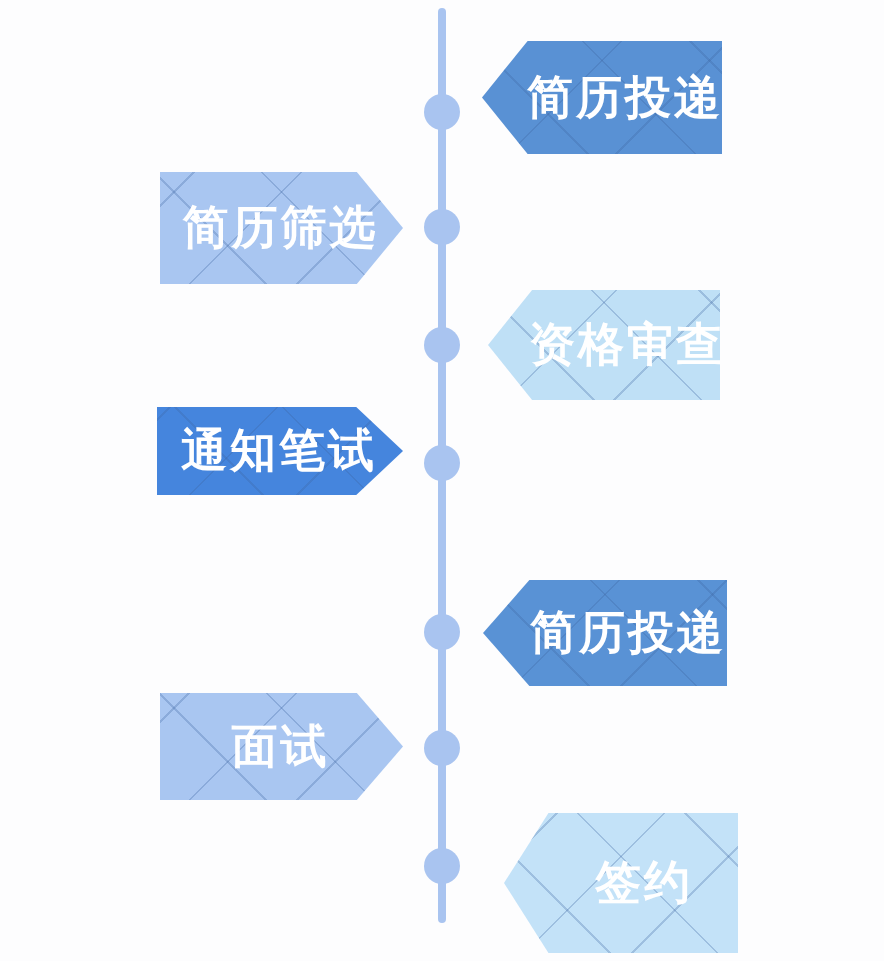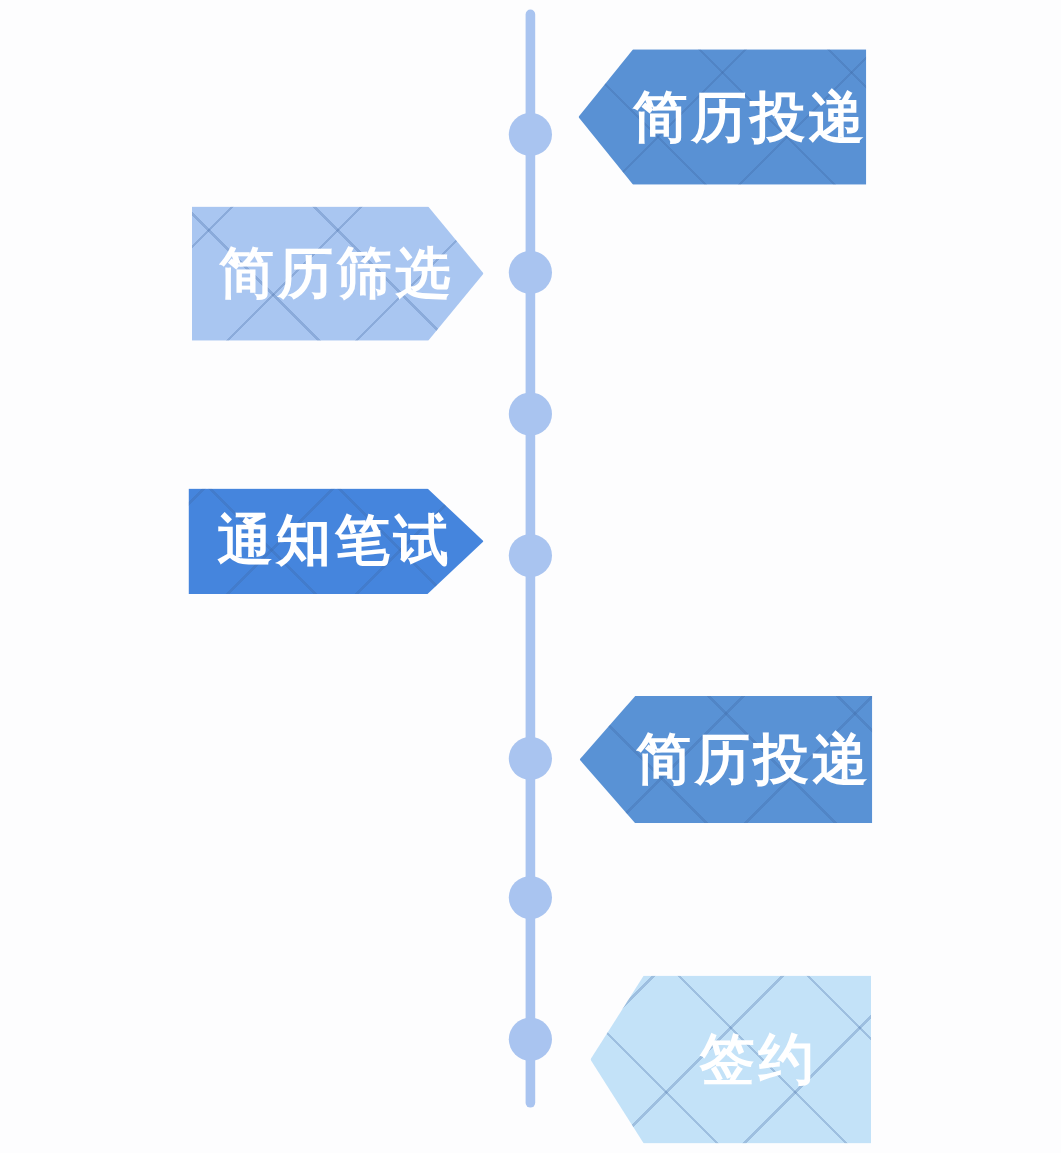--- a/index.html
+++ b/index.html
@@ -65,21 +65,21 @@
     clip-path: polygon(0 0, 81% 0, 100% 50%, 81% 100%, 0 100%, 0 0);
     padding-right: 46px;
   }
 
   .b1 { left: 482px; top: 41px;  width: 240px; height: 113px; }
   .b2 { left: 160px; top: 172px; width: 243px; height: 112px; }
   .b3 { left: 488px; top: 290px; width: 232px; height: 110px; }
   .b4 { left: 157px; top: 407px; width: 246px; height: 88px; }
   .b5 { left: 483px; top: 580px; width: 244px; height: 106px; }
   .b6 { left: 160px; top: 693px; width: 243px; height: 107px; }
-  .b7 { left: 492px; top: 813px; width: 234px; height: 140px; }
+  .b7 { left: 504px; top: 813px; width: 234px; height: 140px; }
 
   .banner-label { white-space: nowrap; }
 </style>
 </head>
 <body>
 
 <div class="canvas">
 
   <div class="timeline-line"></div>
 
@@ -92,27 +92,33 @@
   <div class="timeline-dot dot-7"></div>
 
   <div class="banner point-left b1" style="background-color: rgb(89, 145, 212);">
     <span class="banner-label">简历投递</span>
   </div>
 
   <div class="banner point-right b2" style="background-color: rgb(169, 198, 241);">
     <span class="banner-label">简历筛选</span>
   </div>
 
+  <div class="banner point-left b3" style="background-color: rgb(191, 224, 246);">
+    <span class="banner-label">资格审查</span>
+  </div>
 
   <div class="banner point-right b4" style="background-color: rgb(69, 133, 221);">
     <span class="banner-label">通知笔试</span>
   </div>
 
   <div class="banner point-left b5" style="background-color: rgb(89, 146, 213);">
     <span class="banner-label">简历投递</span>
   </div>
 
+  <div class="banner point-right b6" style="background-color: rgb(169, 198, 241);">
+    <span class="banner-label">面试</span>
+  </div>
 
   <div class="banner point-left b7" style="background-color: rgb(195, 226, 248);">
     <span class="banner-label">签约</span>
   </div>
 
 </div>
 
 </body></html>

